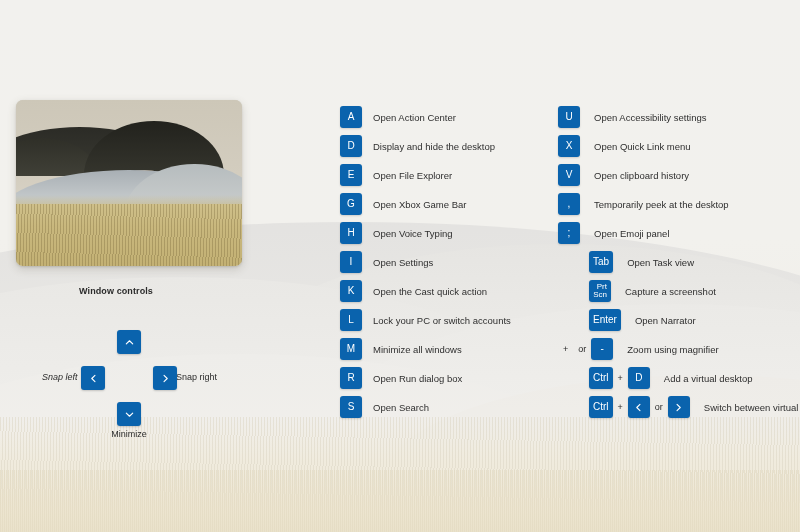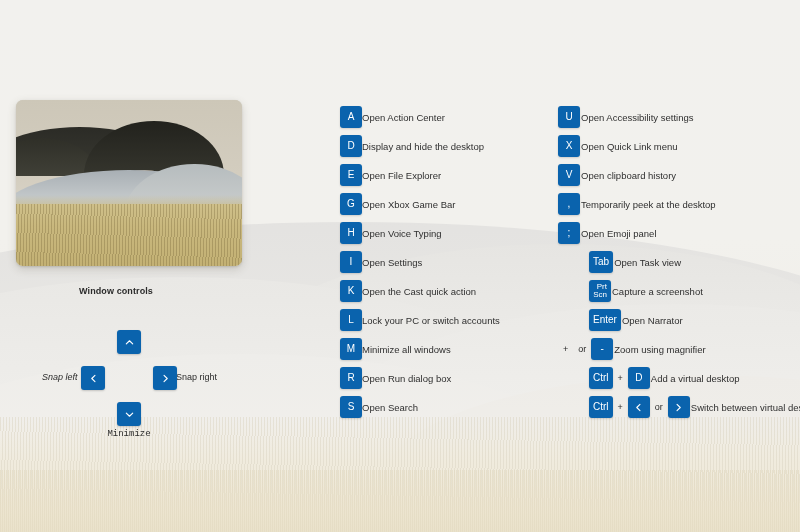--- a/index.html
+++ b/index.html
@@ -202,21 +202,21 @@
     width: 226px;
     height: 128px;
   }
   .wc-cap {
     position: absolute;
     font-size: 9px;
     color: #2b2b2b;
     white-space: nowrap;
   }
   #cap-max { left: 0; right: 0; top: 3px; text-align: center; }
-  #cap-min { left: 0; right: 0; bottom: 1px; text-align: center; font-family: Liberation Mono, monospace; }
+  #cap-min { left: 0; right: 0; bottom: 1px; text-align: center; }
   #cap-left { left: 26px; top: 60px; font-style: italic; }
   #cap-right { left: 160px; top: 60px; }
   .arrow-key {
     position: absolute;
     width: 24px;
     height: 24px;
     border-radius: 3px;
     background: #0a63ad;
     color: #ffffff;
     display: flex;
@@ -273,22 +273,22 @@
     font-size: 9px;
     color: #2b2b2b;
     padding: 0 5px;
     flex: 0 0 auto;
   }
   .desc {
     font-size: 9.5px;
     color: #2f2f2f;
     white-space: nowrap;
   }
-  #col-left .desc  { }
-  #col-right .desc { margin-left: 1px; }
+  #col-left .desc  { margin-left: 11px; }
+  #col-right .desc { margin-left: 14px; }
 </style>
 </head>
 <body>
 
 <div id="bg-wrap">
   <div class="hill" id="hill-far"></div>
   <div class="hill" id="hill-far2"></div>
   <div class="hill" id="hill-mid"></div>
   <div class="hill" id="hill-mid2"></div>
   <div class="hill" id="hill-near"></div>

